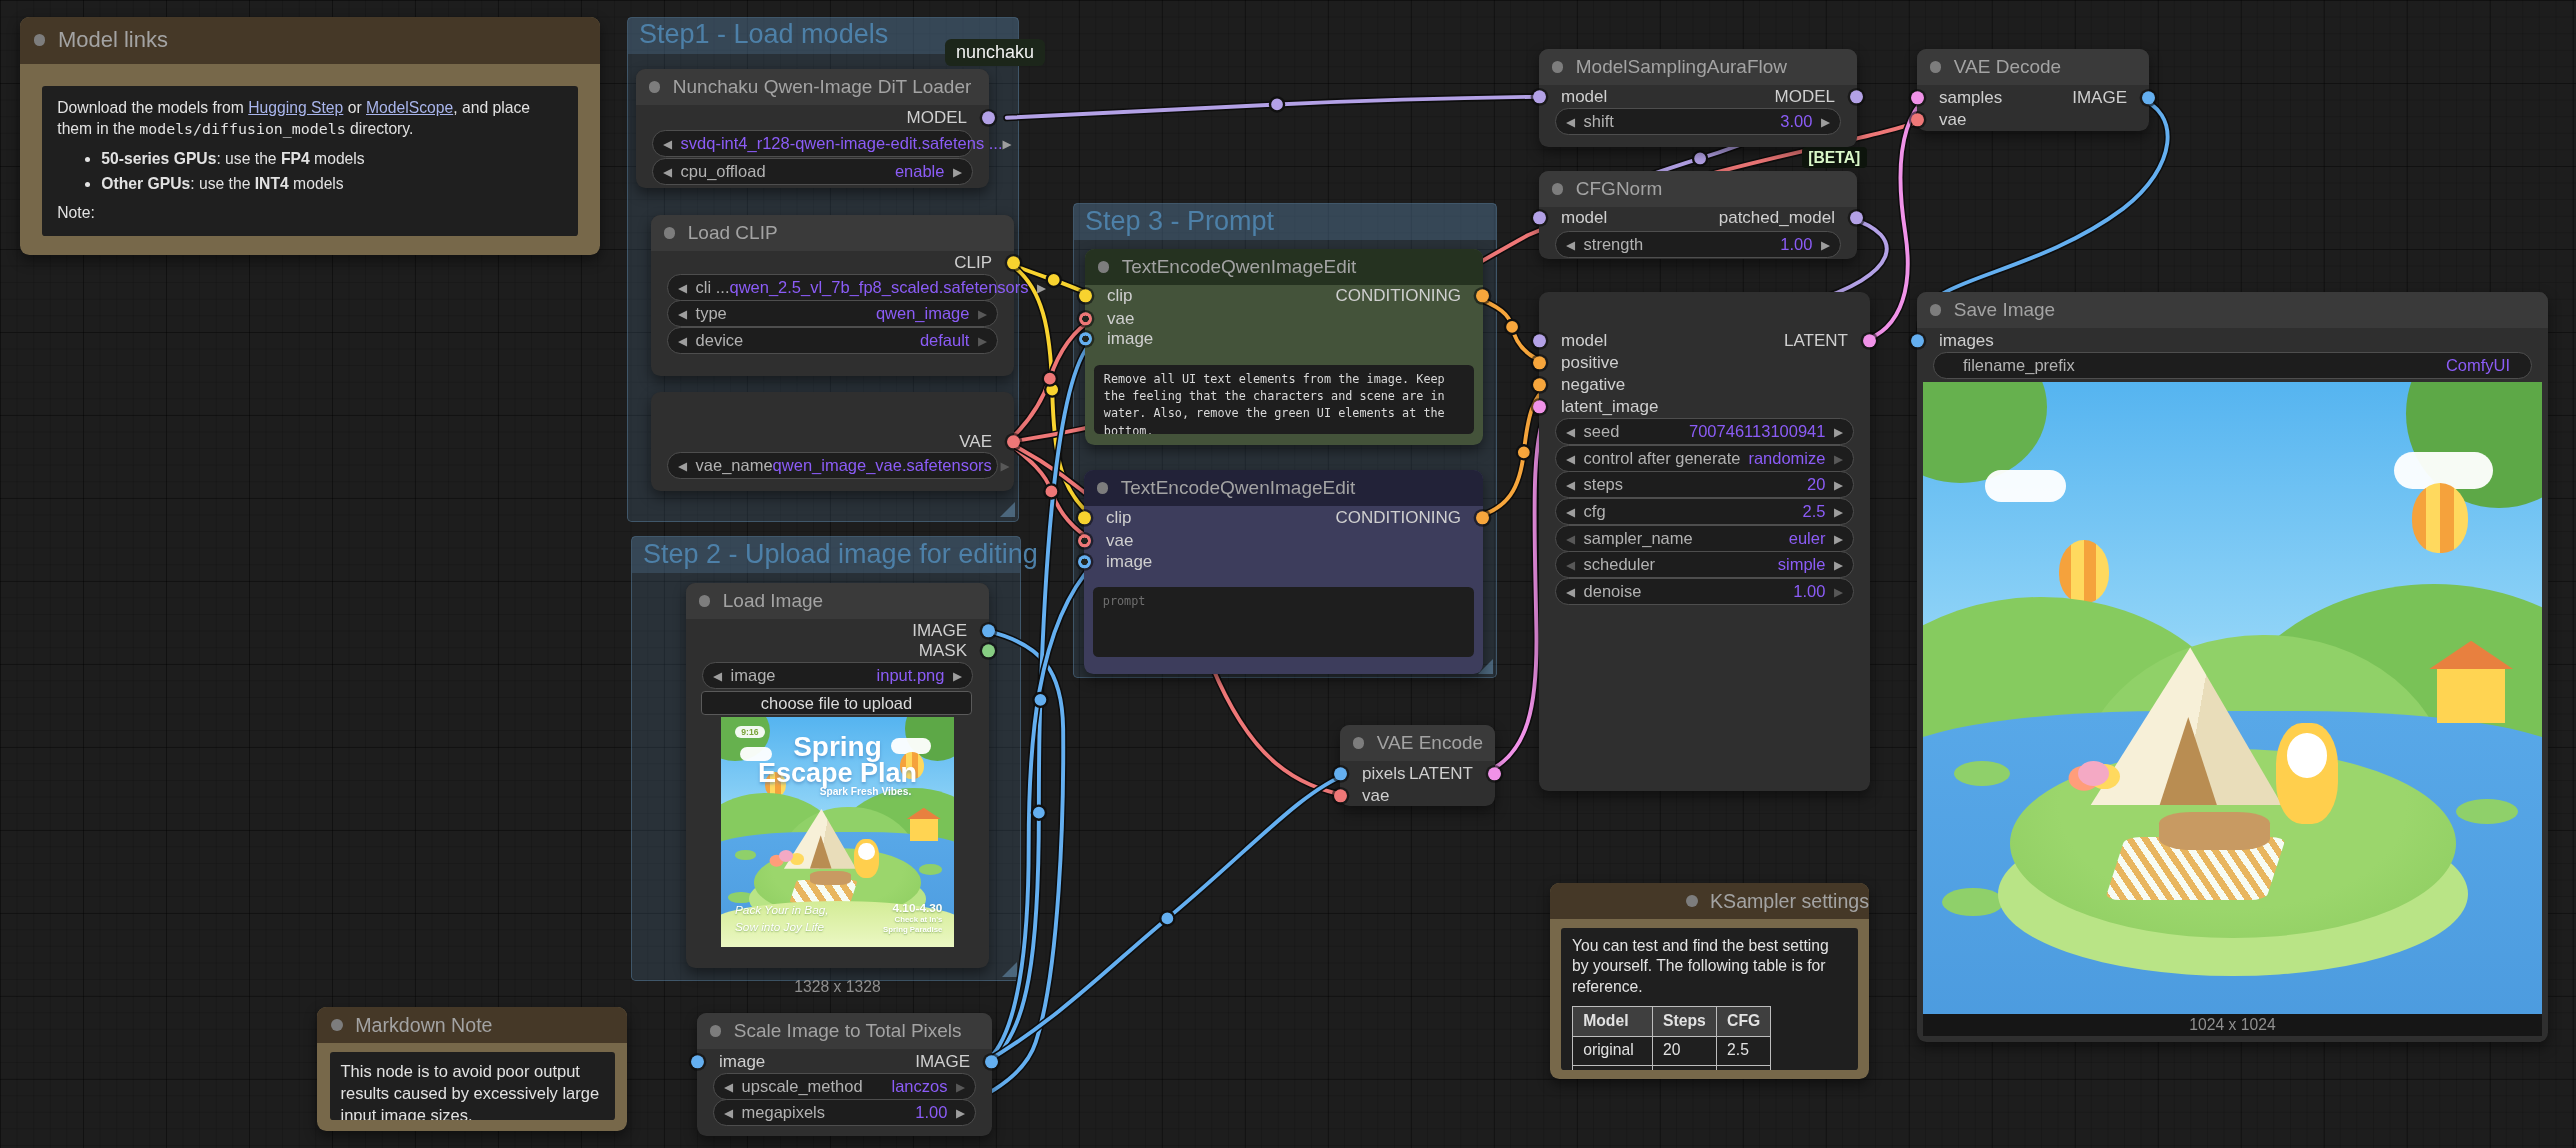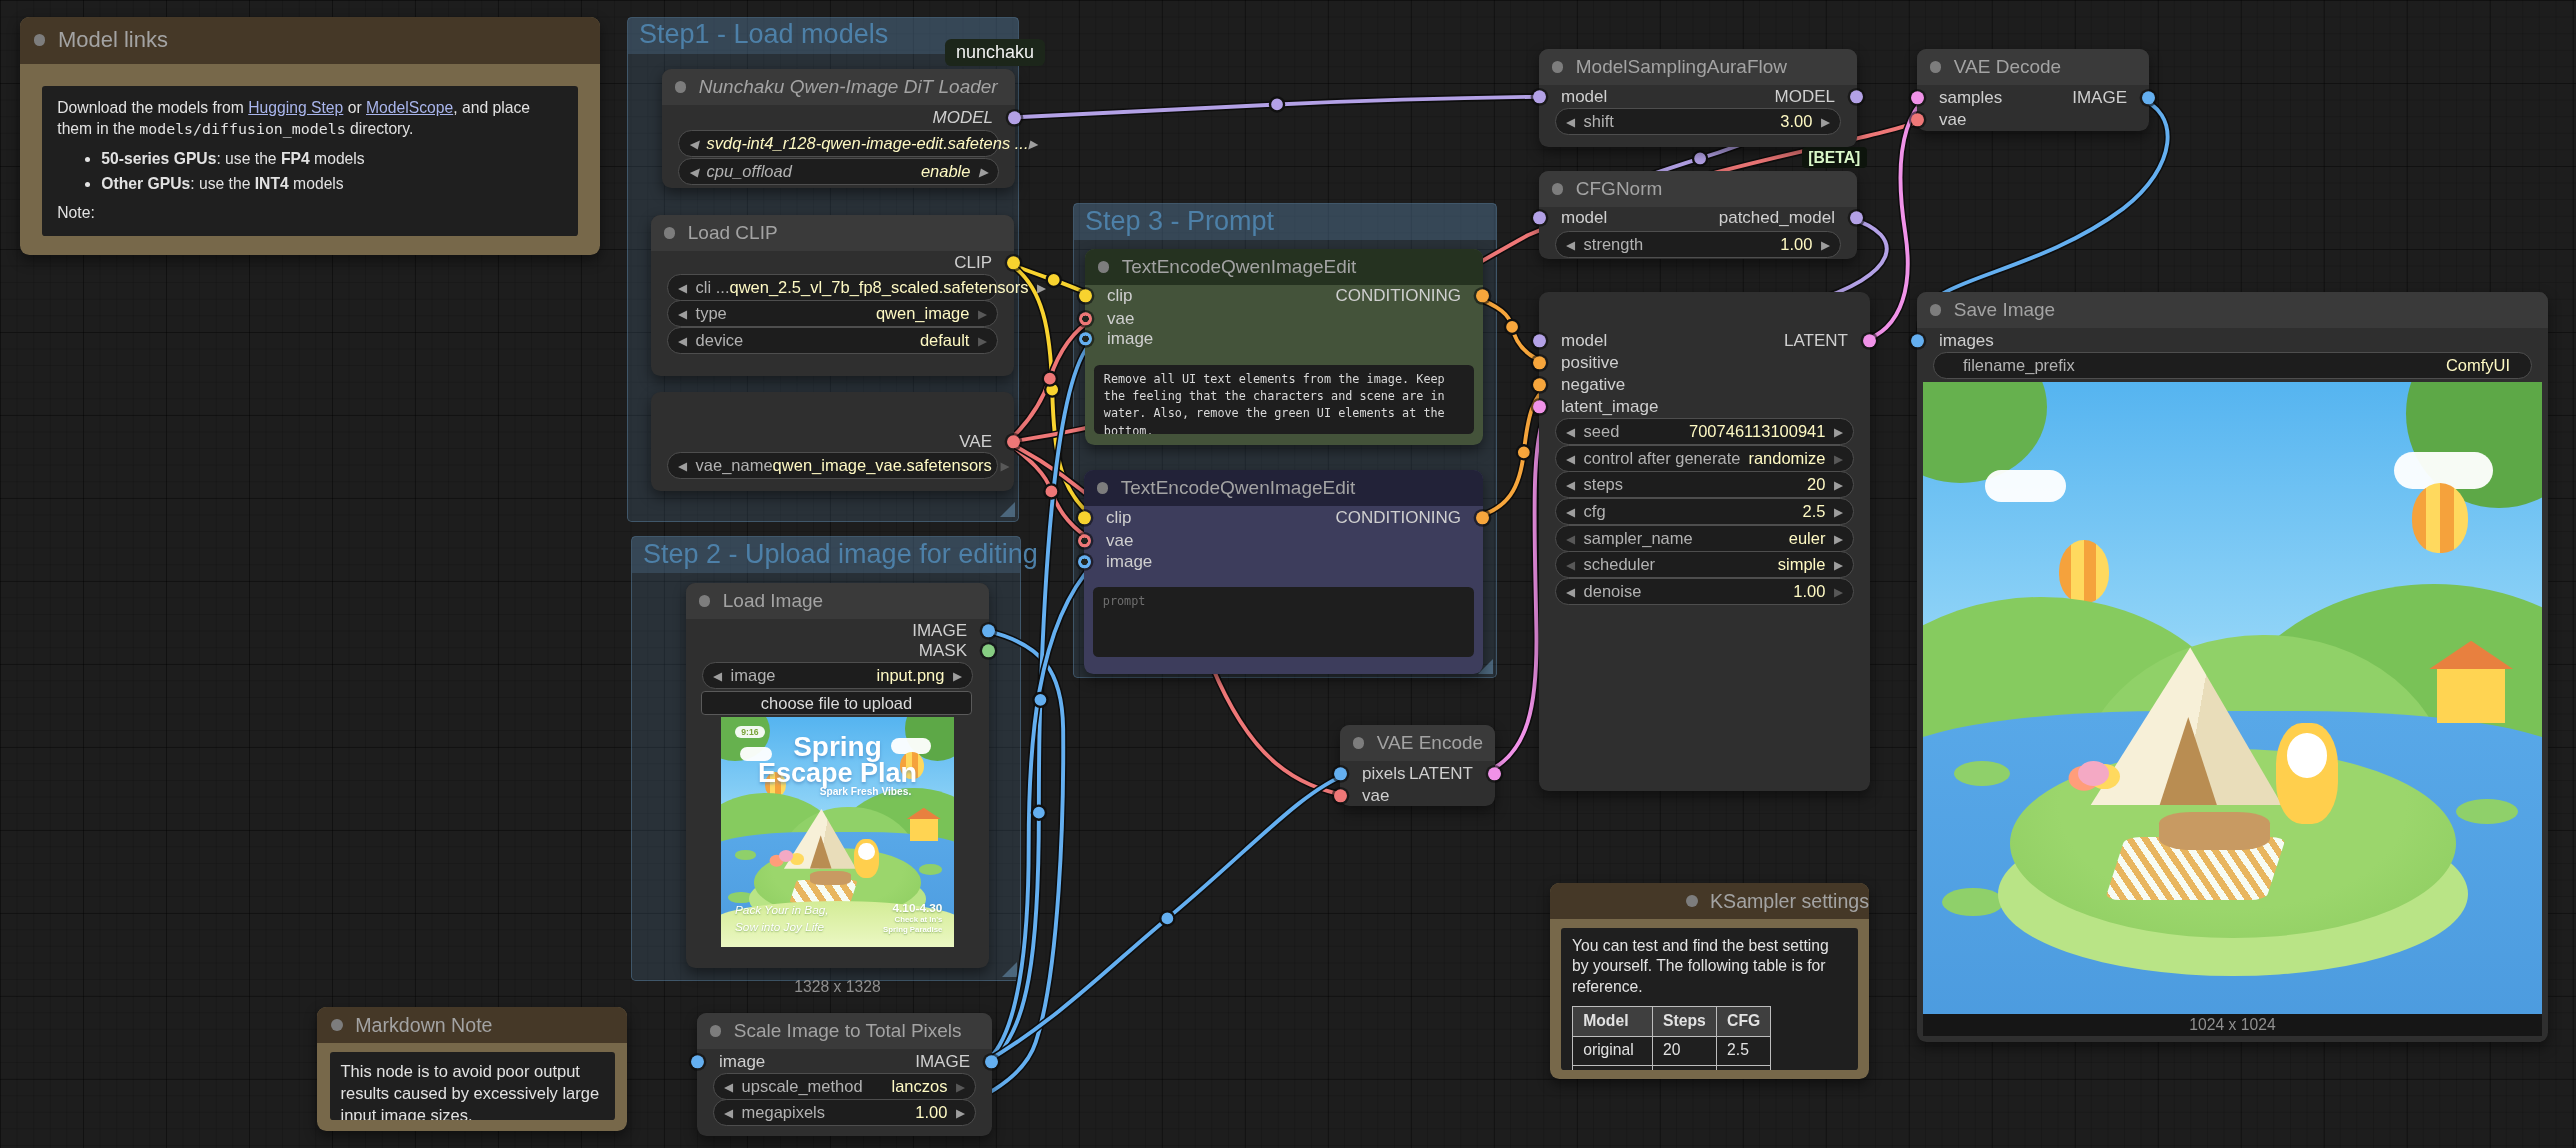--- a/index.html
+++ b/index.html
@@ -36,21 +36,21 @@
   .prow.in { left:0; padding-left:22px; }
   .prow.out { right:0; padding-right:22px; }
   .pdot { position:absolute; top:50%; width:13.3px; height:13.3px; border-radius:50%; transform:translateY(-50%); background:var(--c,#999); box-shadow:0 0 0 2.4px rgba(10,10,10,.55); }
   .prow.in .pdot { left:-6.3px; }
   .prow.out .pdot { right:-6.3px; }
   .pdot.hollow { background:radial-gradient(circle at 50% 50%, #20241f 0 3.1px, var(--c,#999) 3.5px); }
   .widget { position:absolute; height:27px; background:#1d1d1d; border:1.3px solid #4e4e4e; border-radius:13.3px; display:flex; align-items:center; padding:0 10.2px; font-size:16.5px; }
   .warr { color:#9e9e9e; font-size:11.8px; flex:none; }
   .warr.dim { color:#585858; }
   .wlab { color:#b2b2b2; margin-left:8.6px; white-space:nowrap; }
-  .wval { margin-left:auto; margin-right:8.6px; color:#fef9c3; white-space:nowrap; }
+  .wval { margin-left:auto; margin-right:8.6px; color:#8b5cf6; white-space:nowrap; }
   .widget.file .wval { margin-left:8.6px; margin-right:auto; }
   .btn-widget { position:absolute; height:23.5px; background:#1d1d1d; border:0.8px solid #5a5a5a; border-radius:3.9px; color:#dcdcdc; font-size:16.5px; text-align:center; line-height:22px; }
   .ta { position:absolute; background:#1e1e1e; border-radius:5.5px; padding:6.3px 9.4px; font-family:"DejaVu Sans Mono", monospace; font-size:11.8px; line-height:1.45; color:#d8d8d8; overflow:hidden; }
   .ta.placeholder { color:#6e6e6e; }
   .caption { position:absolute; text-align:center; font-size:15.7px; color:#8f8f8f; }
   
   .note { position:absolute; z-index:3; border-radius:9.4px; background:#77684a; box-shadow:0 5.5px 12.5px rgba(0,0,0,.45); }
   .note-head { position:absolute; left:0; right:0; top:0; background:#453827; border-radius:9.4px 9.4px 0 0; display:flex; align-items:center; padding-left:14px; }
   .note-body { position:absolute; background:#1f1f1f; border-radius:3.1px; color:#e2e2e2; overflow:hidden; }
   .note a { color:#a9b5ec; text-decoration:underline; cursor:pointer; }
@@ -214,21 +214,21 @@
           <td>1.0</td>
         </tr>
       </tbody>
         </table>
     </div>
   </div>
 
   <div class="badge nunchaku" style="left:945px;top:39px;">nunchaku</div>
   <div class="badge beta" style="left:1802px;top:147px;">[BETA]</div>
 
-  <div class="node" style="left:662px;top:69px;width:353px;height:119px;font-style:italic;">
+  <div class="node" style="left:636px;top:69px;width:353px;height:119px;">
     <div class="nhead">
         <span class="ndot"></span>
         <span class="ntitle">Nunchaku Qwen-Image DiT Loader</span>
       </div>
     <div class="prow out" style="top:38px;">
         <span>MODEL</span>
         <span class="pdot" style="--c: #b3a1e6;"></span>
       </div>
     <div class="widget file" style="left:15.7px;right:15.7px;top:61px;">
         <span class="warr">◀</span>

